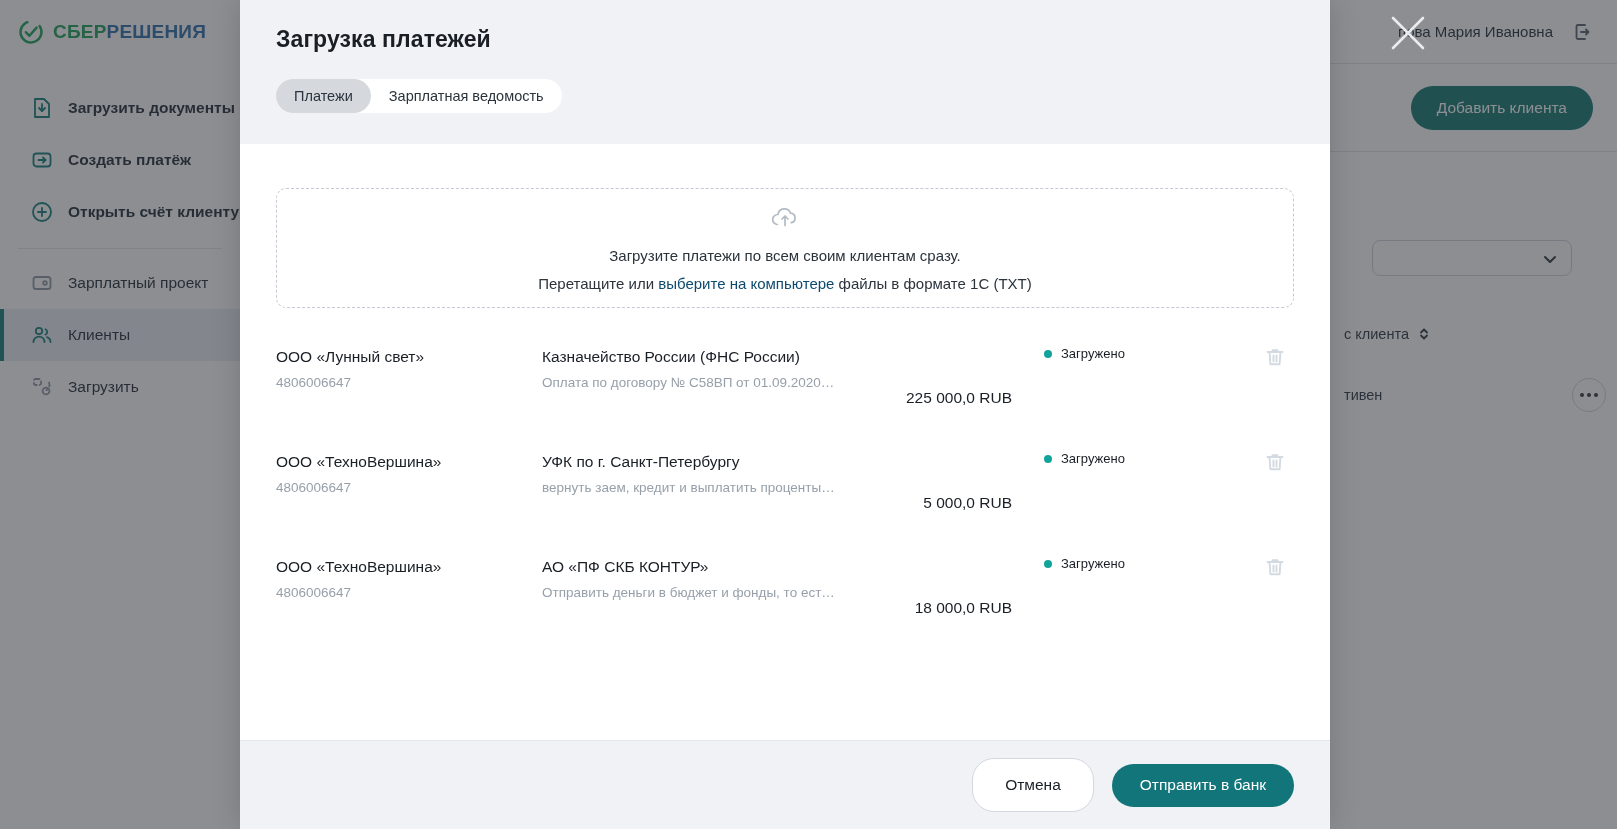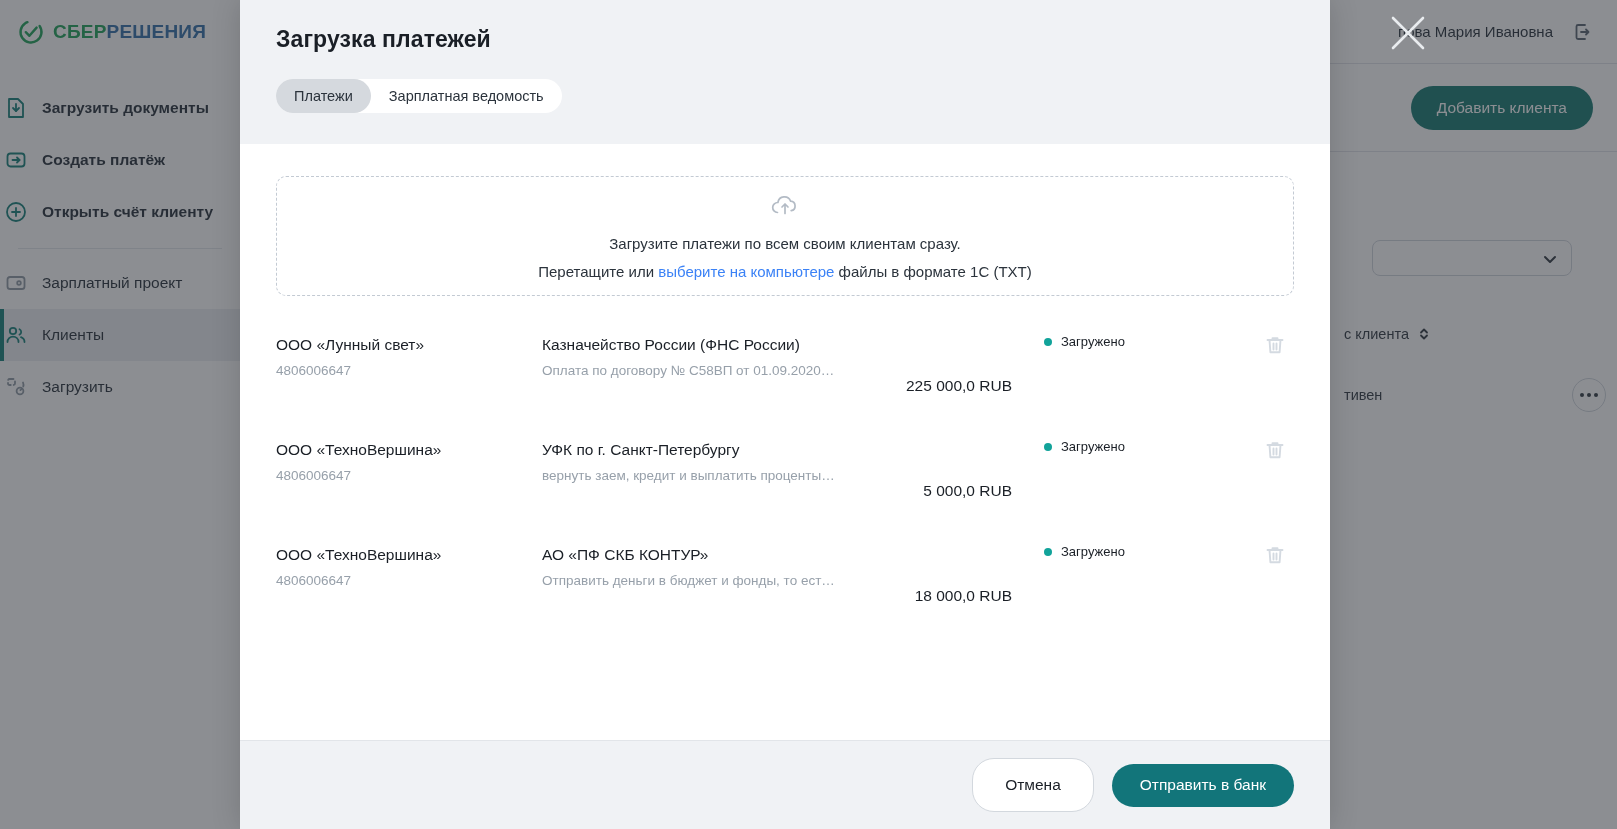--- a/index.html
+++ b/index.html
@@ -23,21 +23,21 @@
     height: 64px; display: flex; align-items: center; padding-left: 18px; gap: 9px;
   }
   .logo-mark { width: 26px; height: 26px; flex: 0 0 26px; }
   .logo-text { font-size: 19px; font-weight: 700; letter-spacing: .2px; white-space: nowrap; }
   .logo-sber { color: #1a9f55; }
   .logo-res  { color: #2d6ca6; }
 
   .nav-top { padding-top: 18px; }
   .nav-item {
     position: relative; display: flex; align-items: center; gap: 14px;
-    height: 52px; padding-left: 4px; cursor: pointer;
+    height: 52px; padding-left: 30px; cursor: pointer;
   }
   .nav-item .ni-label { font-size: 15.5px; color: #1f2933; white-space: nowrap; }
   .nav-item.strong .ni-label { font-weight: 700; }
   .nav-item.active { background: #eceef1; }
   .nav-item.active::before {
     content: ""; position: absolute; left: 0; top: 0; bottom: 0; width: 4px;
     background: #0f7c75;
   }
   .nav-icon { width: 24px; height: 24px; flex: 0 0 24px; display: block; color: #0f7c75; }
   .nav-icon.muted { color: #8d98a3; }
@@ -115,31 +115,31 @@
     width: max-content;
   }
   .tab {
     height: 34px; display: flex; align-items: center; padding: 0 18px;
     border-radius: 20px; font-size: 14.5px; color: #2b333c; cursor: pointer;
     white-space: nowrap; border: none; background: transparent; font-family: inherit;
   }
   .tab.active { background: #d5d9de; }
 
   .modal-body {
-    flex: 1 1 auto; background: #ffffff; padding: 32px 36px 0 36px; overflow: hidden;
+    flex: 1 1 auto; background: #ffffff; padding: 44px 36px 0 36px; overflow: hidden;
   }
 
   .dropzone {
     height: 120px; border: 1.6px dashed #c3cad3; border-radius: 10px;
     display: flex; flex-direction: column; align-items: center; justify-content: center;
     gap: 6px; cursor: pointer;
   }
   .dz-icon { width: 34px; height: 34px; color: #b3bbc5; margin-bottom: 4px; }
   .dz-line { font-size: 15px; color: #2b333c; text-align: center; line-height: 1.5; }
-  .dz-link { color: #3b82f6; cursor: pointer; }
+  .dz-link { color: #0c4a6e; cursor: pointer; }
 
   .rows { margin-top: 10px; }
   .row {
     display: flex; align-items: flex-start; height: 105px; padding-top: 28px;
     position: relative;
   }
   .c-client { width: 266px; flex: 0 0 266px; }
   .c-purpose { width: 305px; flex: 0 0 305px; }
   .c-amount { width: 175px; flex: 0 0 175px; text-align: right; padding-right: 10px; }
   .c-status { width: 200px; flex: 0 0 200px; padding-left: 22px; display: flex; align-items: center; gap: 9px; }

